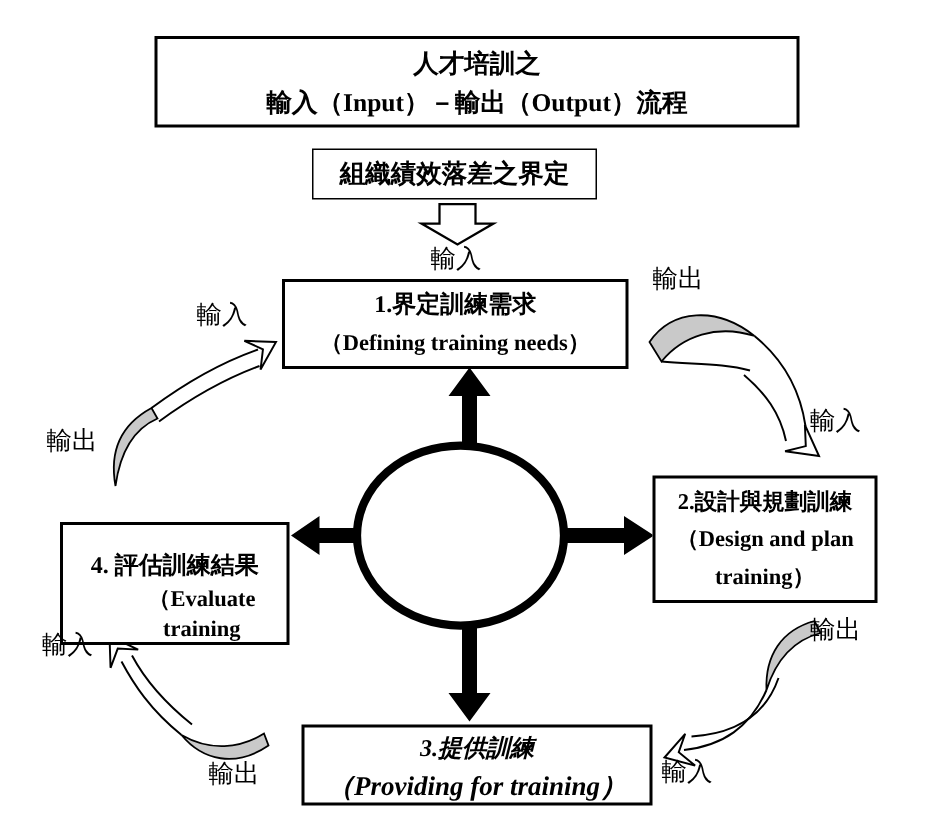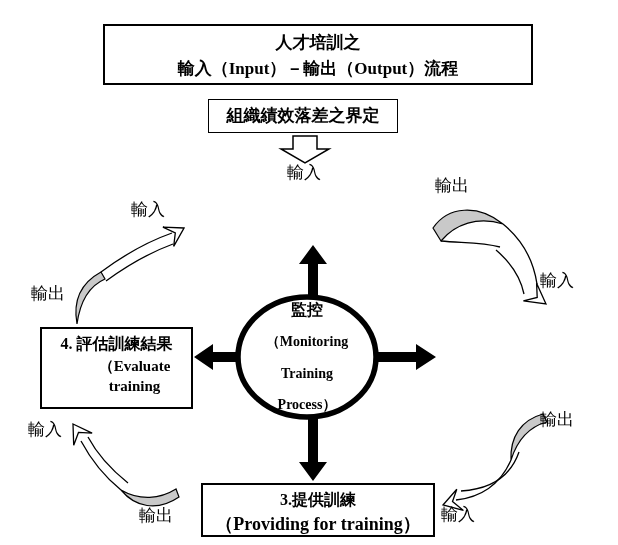--- a/index.html
+++ b/index.html
@@ -14,24 +14,24 @@
     text-align:center;box-sizing:border-box;font-weight:bold;
   }
   .title-box{left:103px;top:24px;width:430px;height:61px;font-size:17px;line-height:26px;padding-top:4px;}
   .gap-box{left:208px;top:99px;width:190px;height:34px;border-width:1.5px;font-size:17px;line-height:31px;}
   .node1{left:188px;top:186px;width:231px;height:60px;padding-top:3px;}
   .node1 .l1{font-size:16px;line-height:26px;}
   .node1 .l2{font-size:15px;line-height:24px;}
   .node2{left:435px;top:317px;width:150px;height:85px;padding-top:4px;}
   .node2 .l1{font-size:15px;line-height:25px;}
   .node2 .l2,.node2 .l3{font-size:15px;line-height:25px;}
-  .node3{left:201px;top:483px;width:234px;height:54px;padding-top:2px;}
+  .node3{left:201px;top:483px;width:234px;height:54px;padding-top:2px;font-style:italic;}
   .node3 .l1{font-size:16px;line-height:25px;}
   .node3 .l2{font-size:18px;line-height:24px;}
-  .node4{left:40px;top:327px;width:153px;height:82px;padding-top:3px;overflow:hidden;}
+  .node4{left:40px;top:348px;width:153px;height:82px;padding-top:16px;overflow:hidden;}
   .node4 .l1{font-size:16px;line-height:24px;}
   .node4 .l2,.node4 .l3,.node4 .l4{font-size:15px;line-height:20px;margin-left:36px;}
   .circle-text{
     position:absolute;z-index:2;left:247px;top:301px;width:120px;height:112px;
     display:flex;flex-direction:column;justify-content:space-between;align-items:center;
     text-align:center;font-weight:bold;
   }
   .circle-text .zh{font-size:16px;line-height:18px;}
   .circle-text .en{font-size:14px;line-height:16px;}
   .flow-label{
@@ -87,39 +87,42 @@
 
   <div class="box title-box">
     <div>人才培訓之</div>
     <div>輸入（Input）－輸出（Output）流程</div>
   </div>
 
   <div class="box gap-box">
     <div>組織績效落差之界定</div>
   </div>
 
+  <div class="box node1">
+    <div class="l1">1.界定訓練需求</div>
+    <div class="l2">（Defining training needs）</div>
+  </div>
 
+  <div class="box node2">
+    <div class="l1">2.設計與規劃訓練</div>
+    <div class="l2">（Design and plan</div>
+    <div class="l3">training）</div>
+  </div>
 
   <div class="box node3">
     <div class="l1">3.提供訓練</div>
     <div class="l2">（Providing for training）</div>
   </div>
 
   <div class="box node4">
     <div class="l1">4. 評估訓練結果</div>
     <div class="l2">（Evaluate</div>
     <div class="l3">training</div>
   </div>
 
-  <div class="circle-text">
-    <div class="zh">監控</div>
-    <div class="en">（Monitoring</div>
-    <div class="en">Training</div>
-    <div class="en">Process）</div>
-  </div>
 
   <div class="flow-label" style="left:287px;top:163px;">輸入</div>
   <div class="flow-label" style="left:435px;top:176px;">輸出</div>
   <div class="flow-label" style="left:540px;top:271px;">輸入</div>
   <div class="flow-label" style="left:540px;top:410px;">輸出</div>
   <div class="flow-label" style="left:441px;top:505px;">輸入</div>
   <div class="flow-label" style="left:139px;top:506px;">輸出</div>
   <div class="flow-label" style="left:28px;top:420px;">輸入</div>
   <div class="flow-label" style="left:31px;top:284px;">輸出</div>
   <div class="flow-label" style="left:131px;top:200px;">輸入</div>

